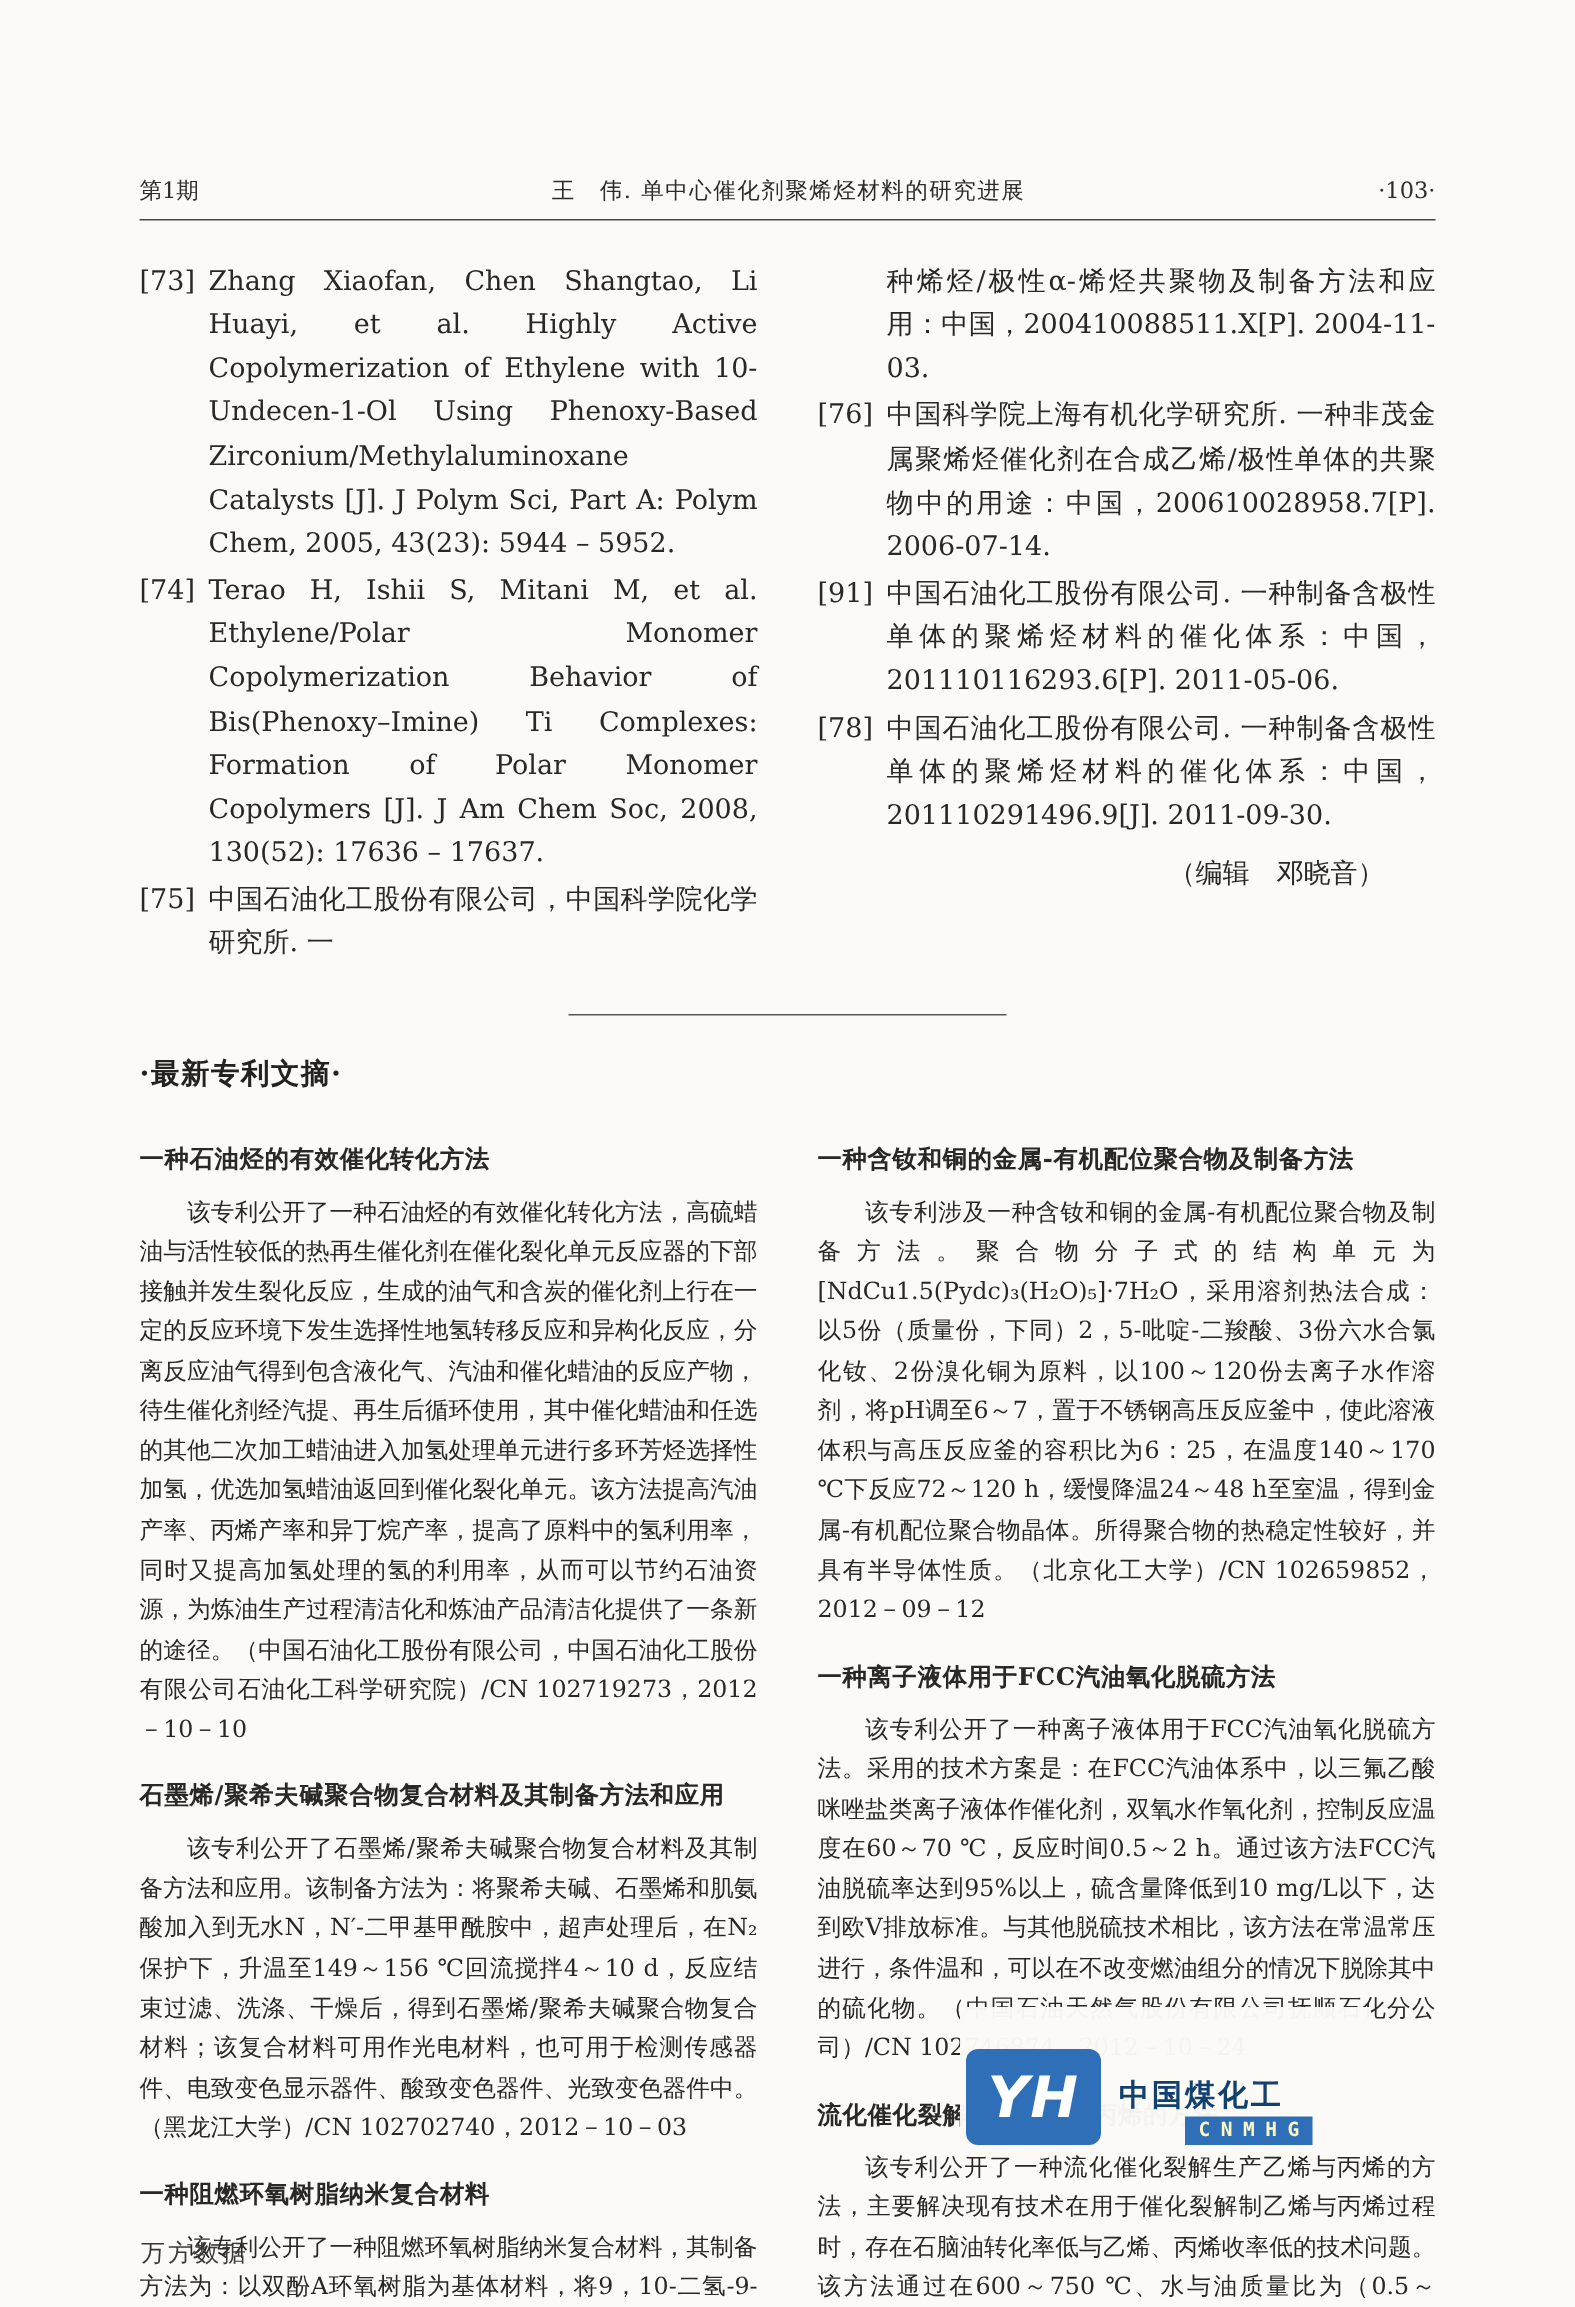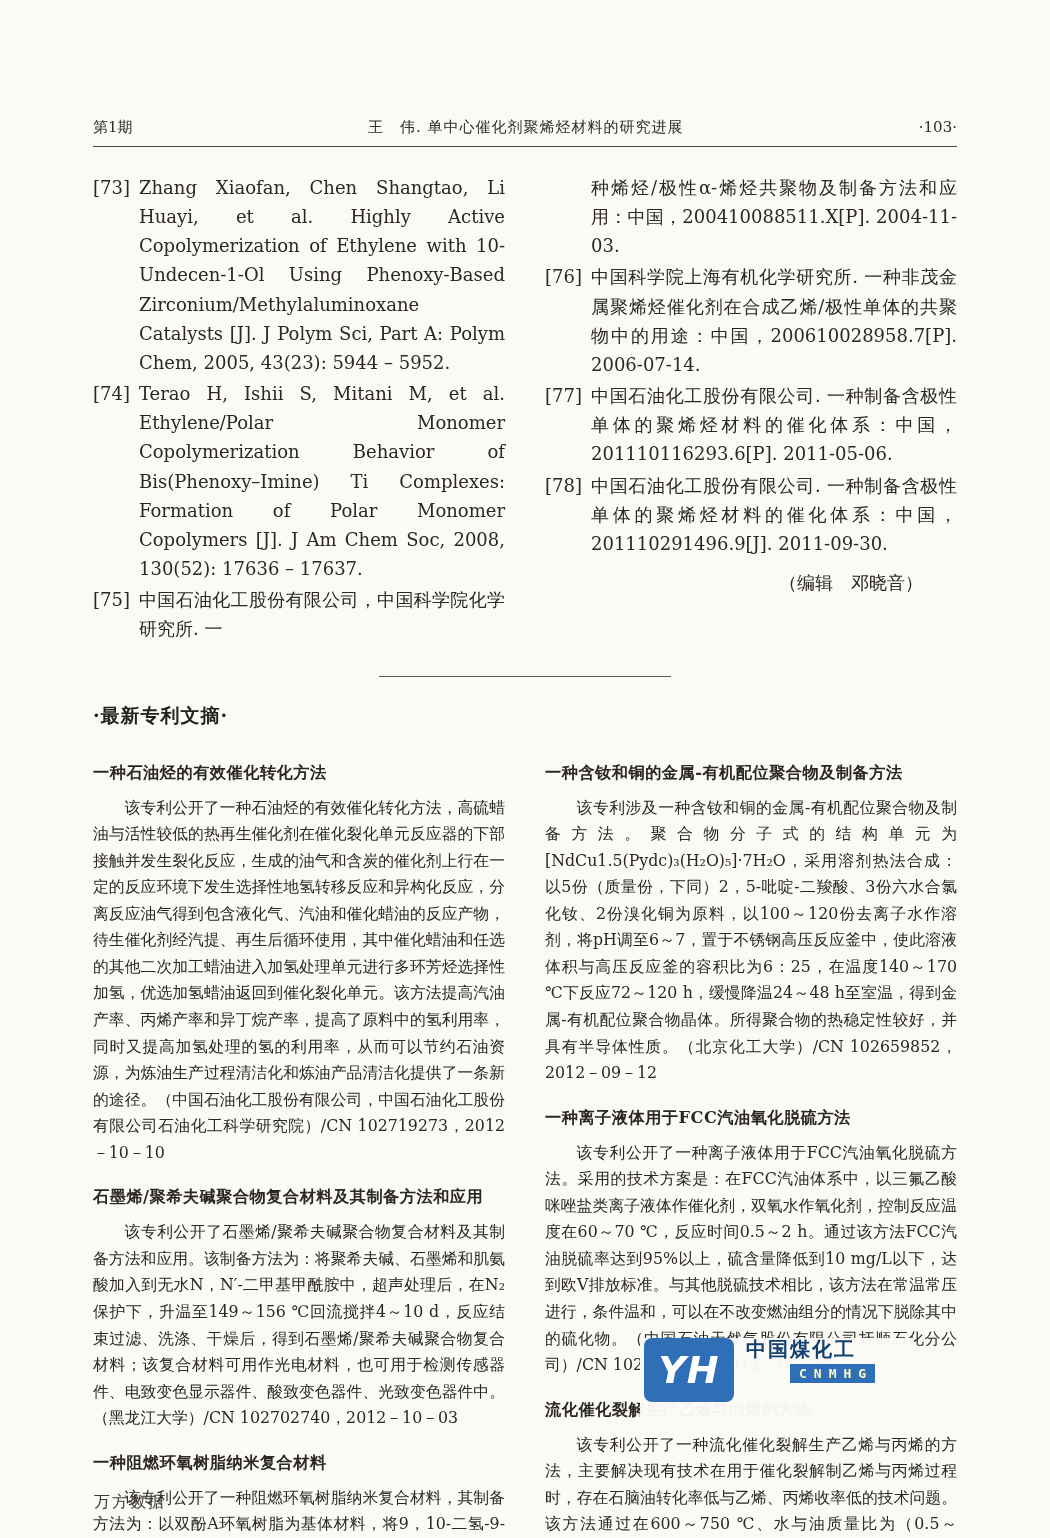--- a/index.html
+++ b/index.html
@@ -43,21 +43,21 @@
   
   .patents{margin-top:30px;font-size:15.8px;line-height:1.68;}
   .patent{margin-bottom:17px;}
   .patent-title{font-weight:700;font-size:16.2px;margin-bottom:9px;letter-spacing:0.5px;}
   .patent-body{margin:0;text-indent:2em;text-align:justify;word-break:break-word;}
 
   
   .watermark{
     position:absolute;left:640px;top:1338px;width:274px;height:92px;
     background:rgba(251,250,246,0.97);
-    display:flex;align-items:flex-start;gap:12px;
+    display:flex;align-items:flex-end;gap:12px;
     padding-left:4px;box-sizing:border-box;
   }
   .wm-badge{
     flex:0 0 90px;height:64px;border-radius:8px;
     background:#2f6fb7;color:#ffffff;
     display:flex;align-items:center;justify-content:center;
     font-family:"DejaVu Sans","Liberation Sans",sans-serif;
     font-style:italic;font-weight:700;font-size:38px;letter-spacing:1px;
   }
   .wm-text{display:flex;flex-direction:column;}
@@ -111,21 +111,21 @@
       <div class="col">
         <div class="ref">
           <span class="ref-label"></span>
           <span class="ref-text">种烯烃/极性α-烯烃共聚物及制备方法和应用：中国，200410088511.X[P]. 2004-11-03.</span>
         </div>
         <div class="ref">
           <span class="ref-label">[76]</span>
           <span class="ref-text">中国科学院上海有机化学研究所. 一种非茂金属聚烯烃催化剂在合成乙烯/极性单体的共聚物中的用途：中国，200610028958.7[P]. 2006-07-14.</span>
         </div>
         <div class="ref">
-          <span class="ref-label">[77]</span>
+          <span class="ref-label">[91]</span>
           <span class="ref-text">中国石油化工股份有限公司. 一种制备含极性单体的聚烯烃材料的催化体系：中国，201110116293.6[P]. 2011-05-06.</span>
         </div>
         <div class="ref">
           <span class="ref-label">[78]</span>
           <span class="ref-text">中国石油化工股份有限公司. 一种制备含极性单体的聚烯烃材料的催化体系：中国，201110291496.9[J]. 2011-09-30.</span>
         </div>
         <div class="editor-note">（编辑　邓晓音）</div>
       </div>
     </div>
 

